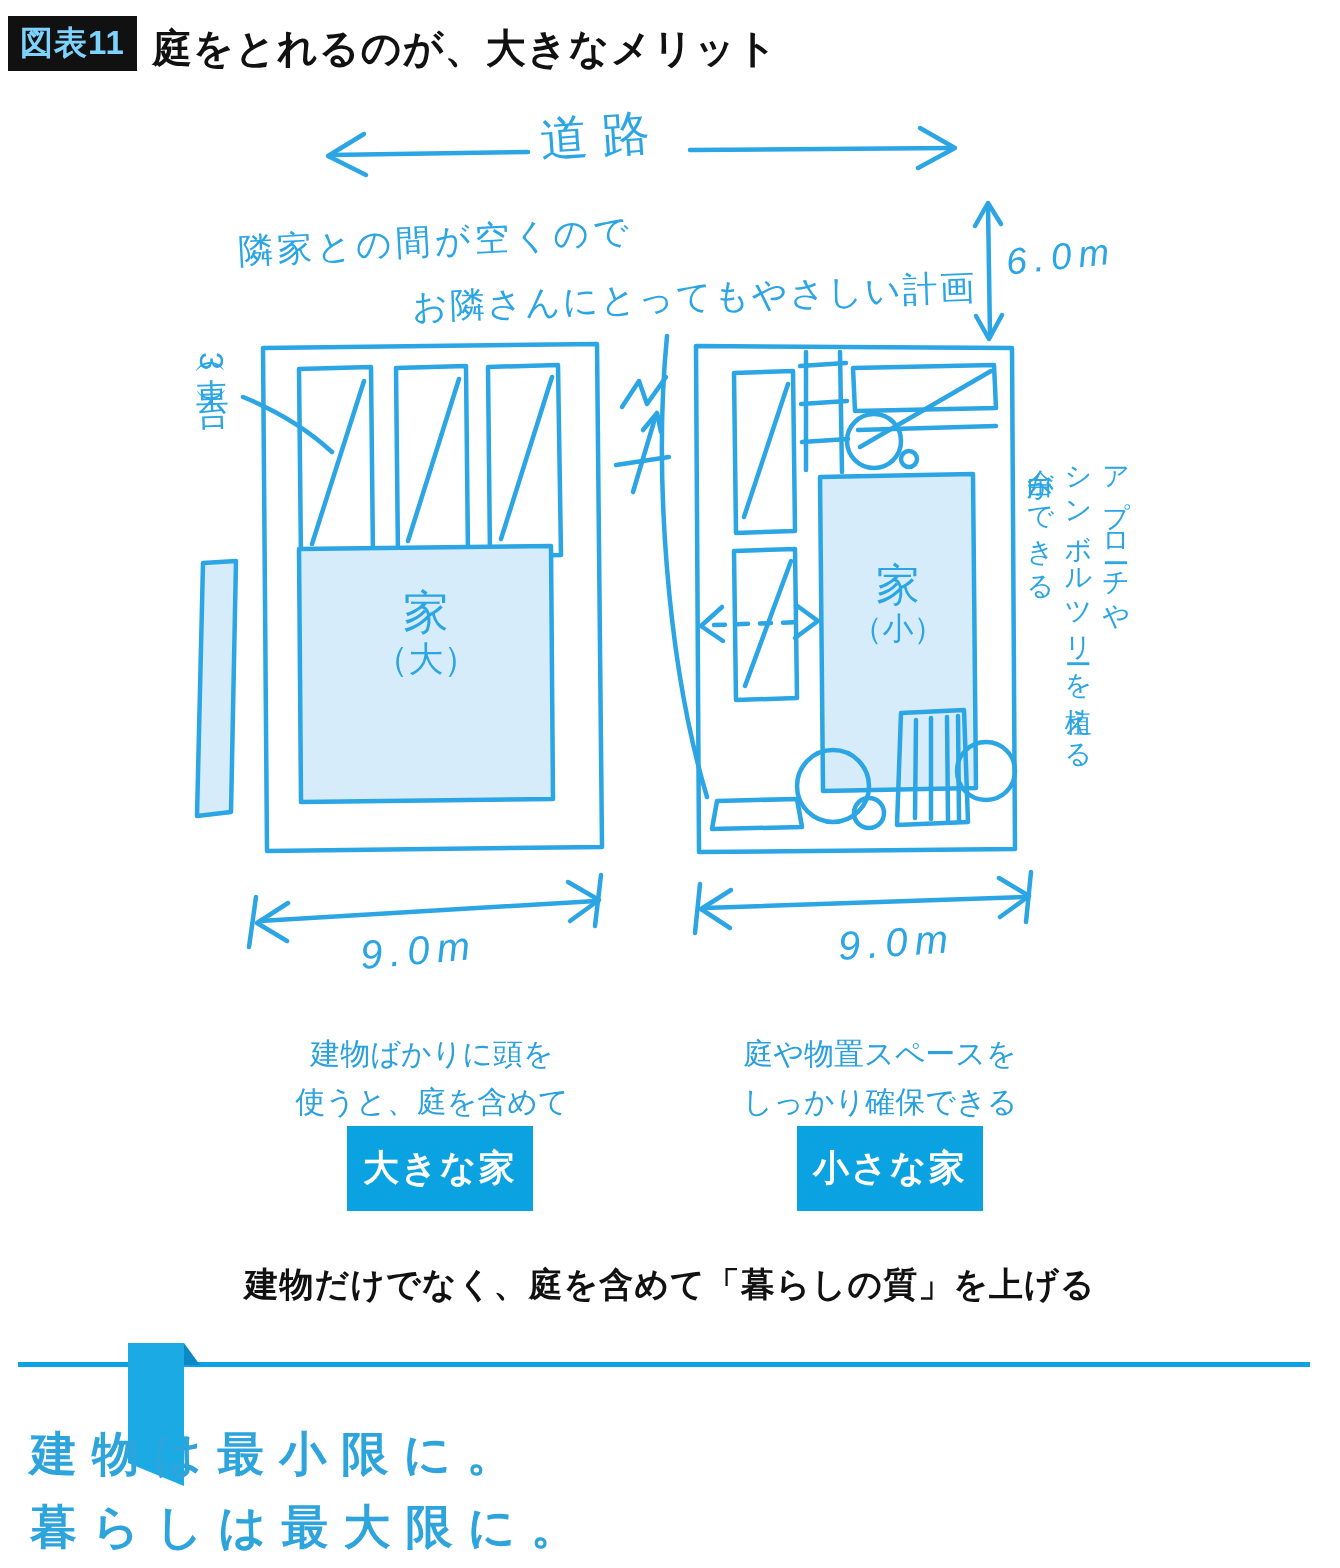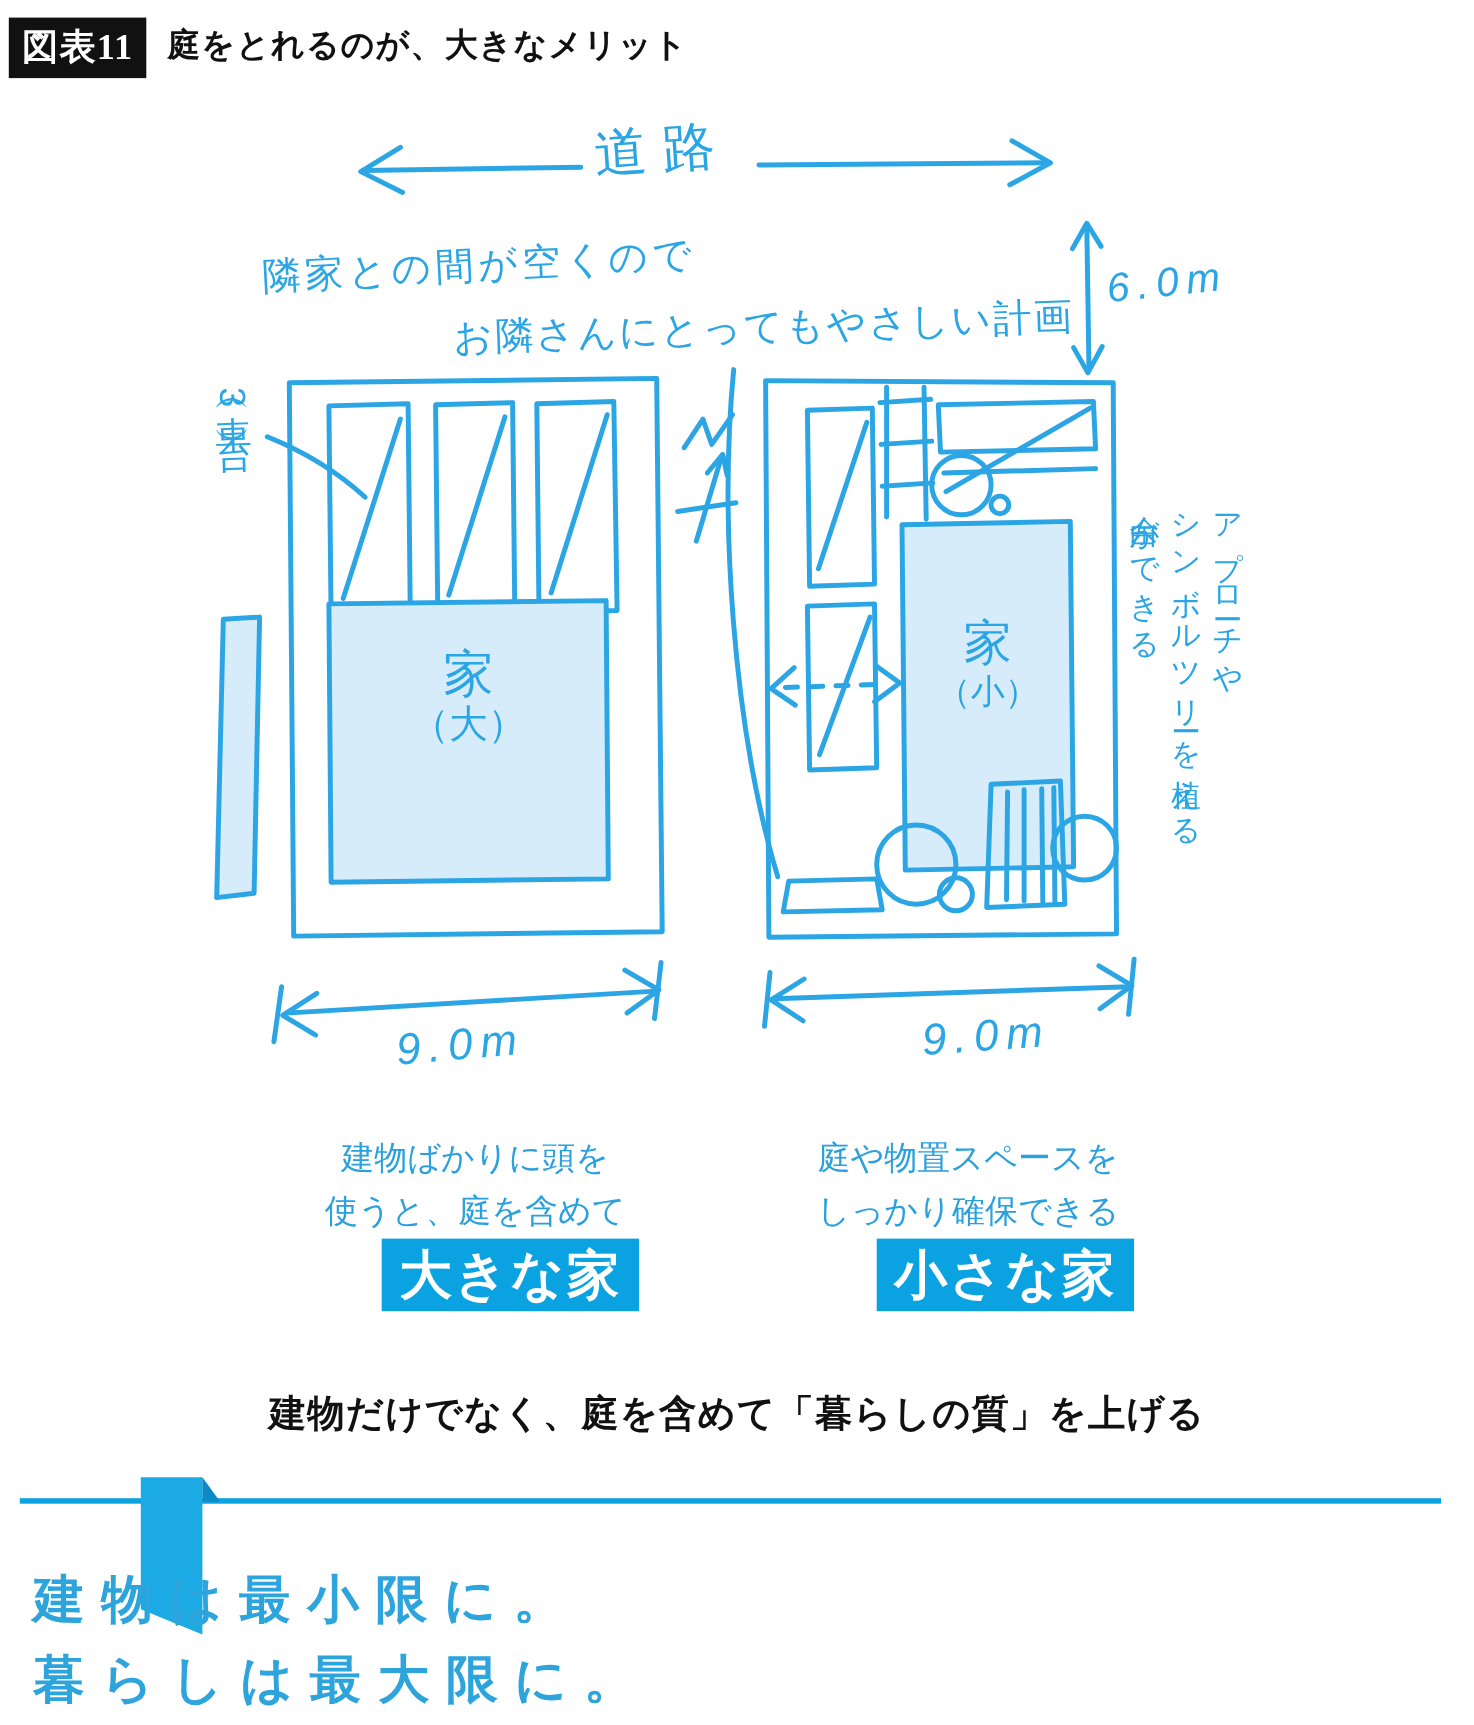--- a/index.html
+++ b/index.html
@@ -3,24 +3,24 @@
 <meta charset="utf-8">
 <style>
   html,body{margin:0;padding:0;}
   body{
     width:1340px;height:1568px;position:relative;background:#ffffff;
     font-family:"Liberation Sans",sans-serif;overflow:hidden;
   }
   .abs{position:absolute;}
   
   .fig-badge{
-    left:8px;top:16px;background:#111111;color:#ffffff;
-    font-size:33px;font-weight:bold;padding:5px 12px;letter-spacing:1px;font-family:Liberation Serif, serif;
+    left:8px;top:16px;background:#111111;color:#7dd3fc;
+    font-size:33px;font-weight:bold;padding:5px 12px;letter-spacing:1px;
   }
-  .fig-title{left:152px;top:21px;font-size:30px;font-weight:bold;color:#111111;letter-spacing:1px;}
+  .fig-title{left:152px;top:21px;font-size:40px;font-weight:bold;color:#111111;letter-spacing:1px;}
   
   .hand{color:#2ba5e4;white-space:nowrap;}
   .road-label{left:540px;top:104px;font-size:48px;letter-spacing:14px;transform:rotate(-4deg);}
   .note1{left:238px;top:218px;font-size:35px;letter-spacing:4px;transform:rotate(-3deg);}
   .note2{left:412px;top:274px;font-size:35px;letter-spacing:2px;transform:rotate(-2deg);}
   .dim{font-style:italic;letter-spacing:7px;}
   .dim6{left:1006px;top:236px;font-size:37px;transform:rotate(-6deg);}
   .dim9l{left:360px;top:928px;font-size:40px;transform:rotate(-5deg);}
   .dim9r{left:838px;top:920px;font-size:40px;transform:rotate(-4deg);}
   .car-label{left:188px;top:352px;font-size:33px;writing-mode:vertical-rl;transform:rotate(-2deg);}
@@ -33,22 +33,22 @@
   .house-small .l2{font-size:31px;}
   
   .side-note{
     left:1022px;top:448px;height:660px;width:112px;
     writing-mode:vertical-rl;color:#2ba5e4;font-size:27px;letter-spacing:3px;line-height:1.4;
   }
   .caption{width:360px;text-align:center;font-size:30px;font-weight:400;
     color:#2aa0dd;line-height:1.6;}
   .caption-left{left:252px;top:1030px;}
   .caption-right{left:700px;top:1030px;}
-  .name-badge{background:#0aa2e0;color:#ffffff;font-size:48px;font-weight:bold;
-    padding:1px 16px;letter-spacing:2px;}
+  .name-badge{background:#0aa2e0;color:#ffffff;font-size:36px;font-weight:bold;
+    padding:18px 16px;letter-spacing:2px;}
   .badge-left{left:347px;top:1126px;}
   .badge-right{left:797px;top:1126px;}
   .summary{left:0;top:1262px;width:1340px;text-align:center;font-size:34px;
     font-weight:600;color:#111111;letter-spacing:1px;}
   .slogan{left:30px;top:1418px;width:1280px;text-align:left;color:#2da4dc;
     font-size:47px;font-weight:bold;letter-spacing:0.32em;line-height:1.55;}
   svg{position:absolute;left:0;top:0;}
 </style>
 </head>
 <body>

